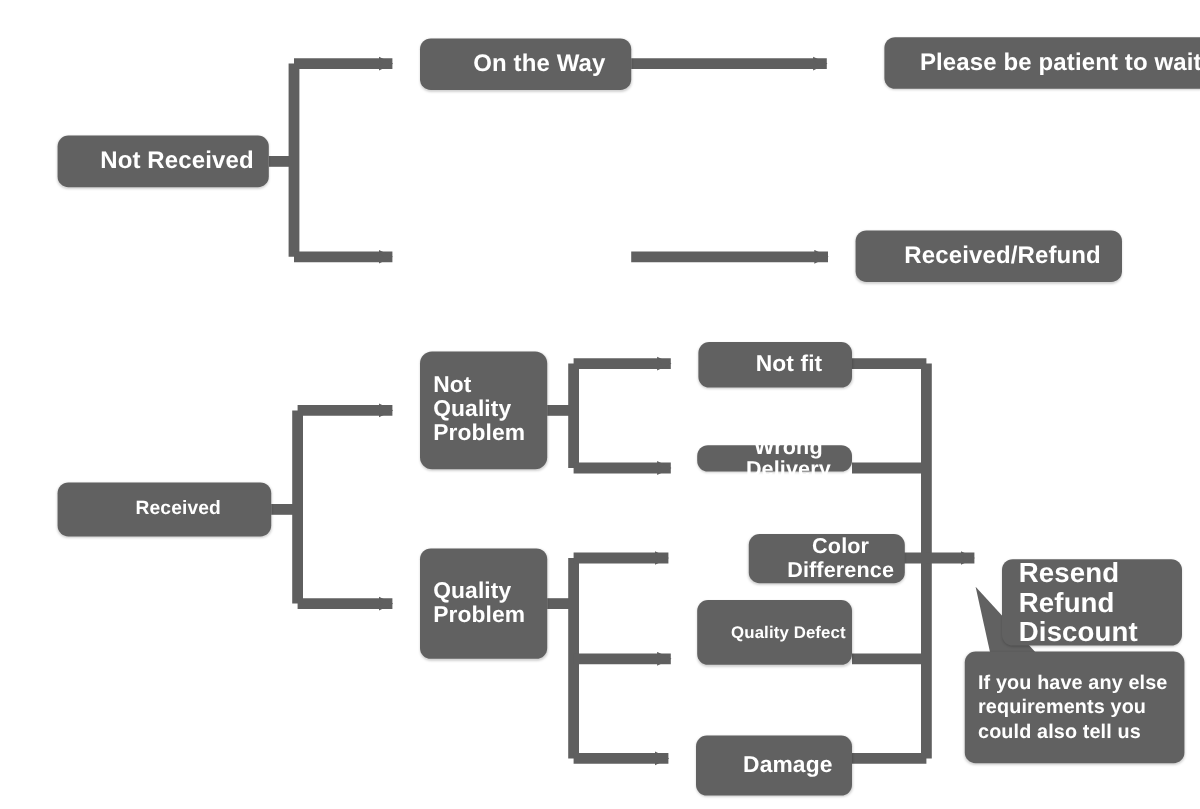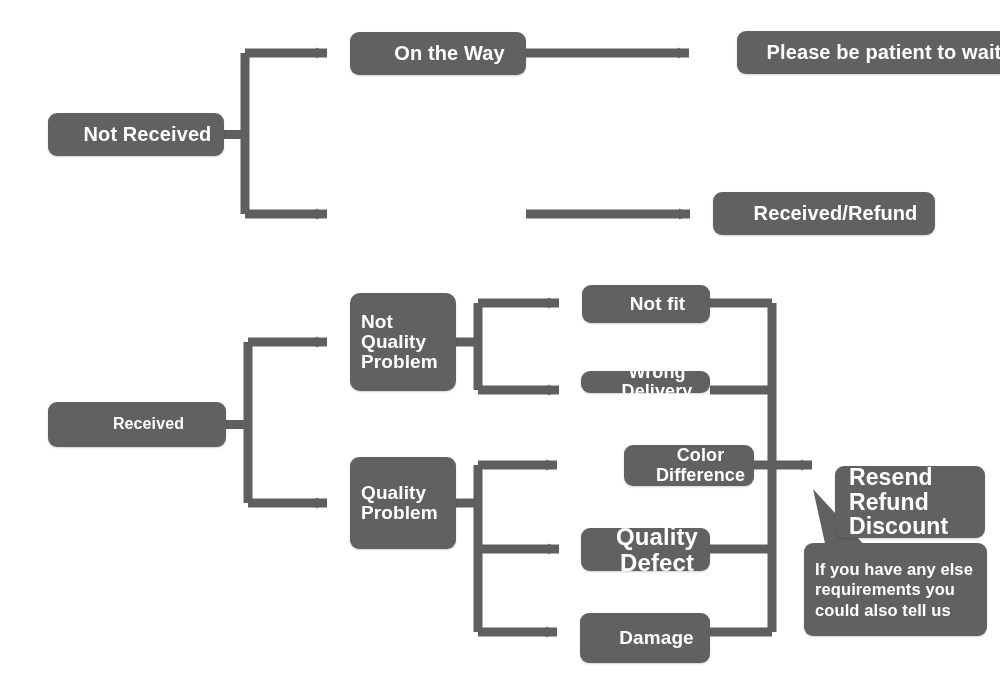--- a/index.html
+++ b/index.html
@@ -52,21 +52,21 @@
   #n-received-refund { left: 713px; top: 192px; width: 222px; height: 43px; font-size: 20px; }
 
   
   #n-received     { left: 48px;  top: 402px; width: 178px; height: 45px; font-size: 16px; }
   #n-not-quality  { left: 350px; top: 293px; width: 106px; height: 98px; font-size: 19px; padding-left: 11px; border-radius: 10px; }
   #n-quality      { left: 350px; top: 457px; width: 106px; height: 92px; font-size: 19px; padding-left: 11px; }
 
   #n-not-fit      { left: 582px; top: 285px; width: 128px; height: 38px; font-size: 19px; }
   #n-wrong-delivery { left: 581px; top: 371px; width: 129px; height: 22px; font-size: 18px; }
   #n-color-diff   { left: 580px; top: 445px; width: 130px; height: 41px; font-size: 18px; margin-left: 44px; }
-  #n-quality-defect { left: 581px; top: 528px; width: 129px; height: 43px; font-size: 24px; }
+  #n-quality-defect { left: 581px; top: 500px; width: 129px; height: 54px; font-size: 14px; }
   #n-damage       { left: 580px; top: 613px; width: 130px; height: 50px; font-size: 19px; }
 
   #n-resend       { left: 835px; top: 426px; width: 150px; height: 72px; font-size: 23px; padding-left: 14px; margin-top: 40px; }
 
   
   #n-callout {
     left: 804px; top: 543px; width: 183px; height: 93px;
     font-size: 16.5px; font-weight: bold; padding-left: 11px; padding-right: 6px;
     line-height: 1.22;
   }

